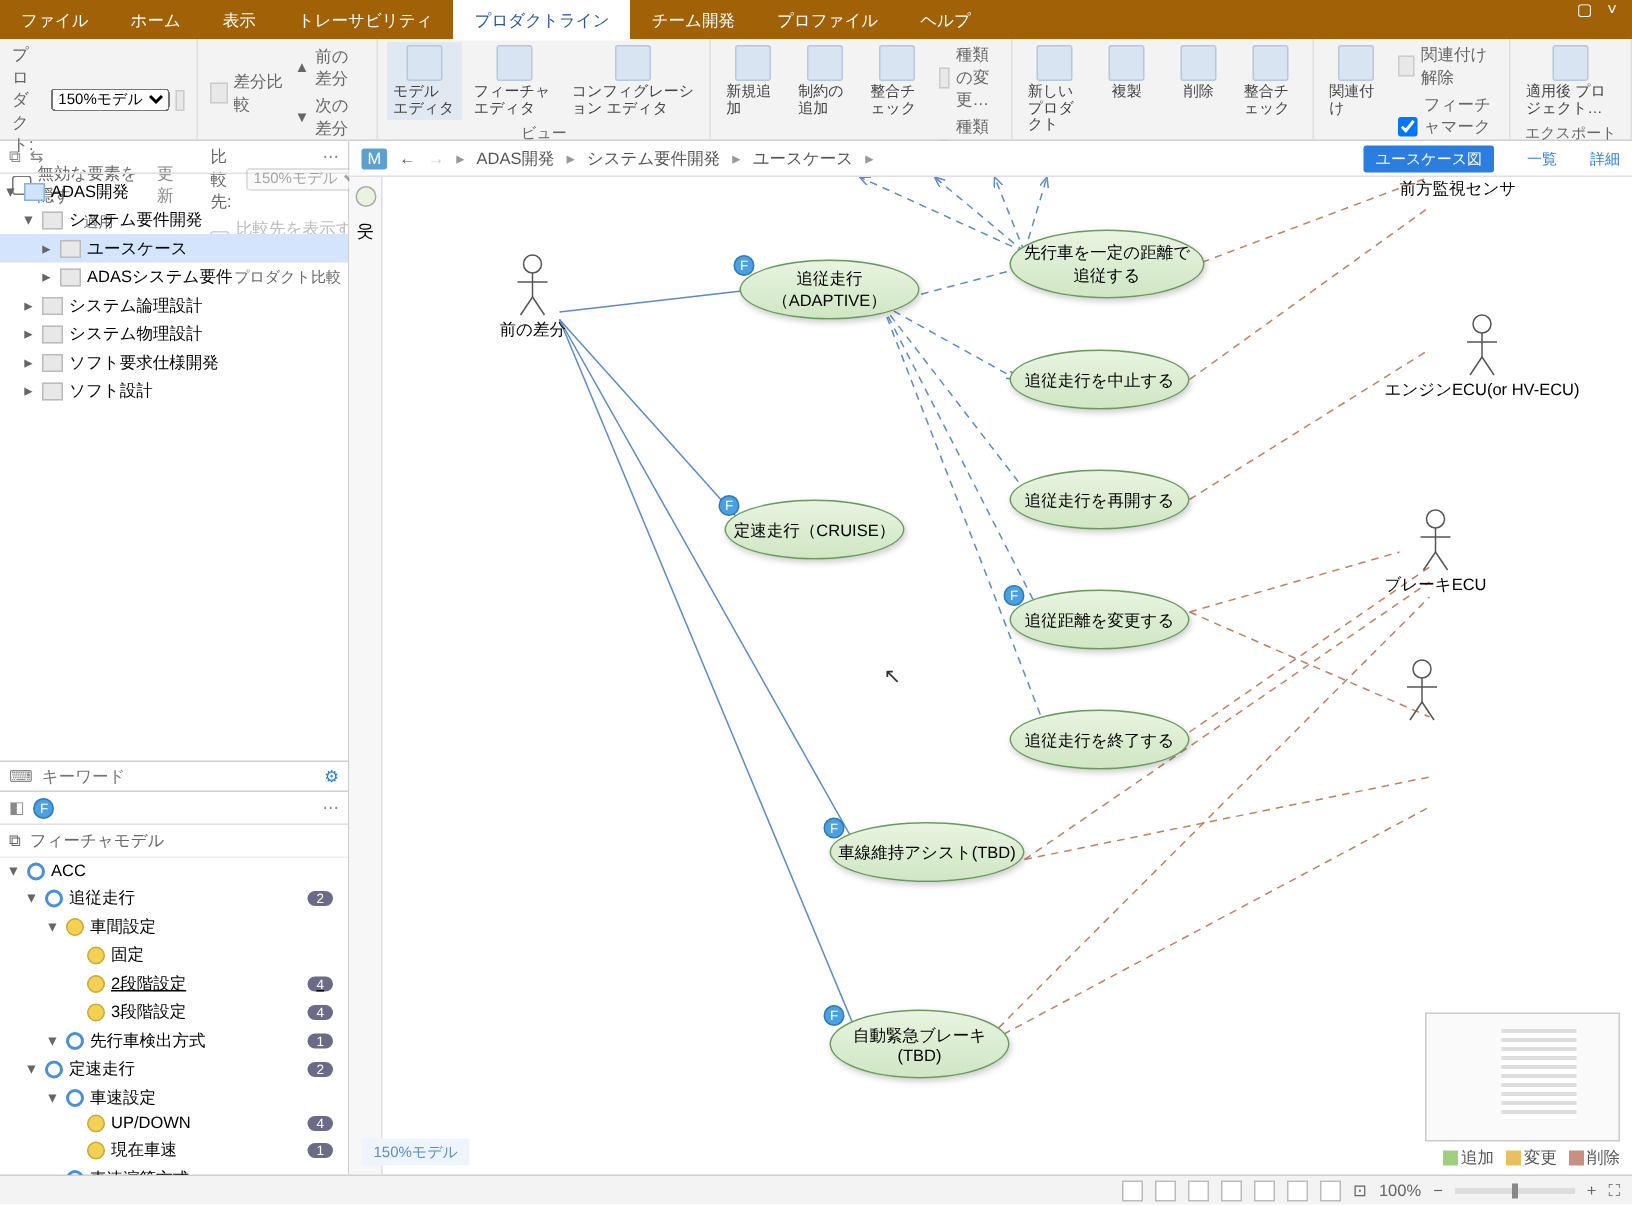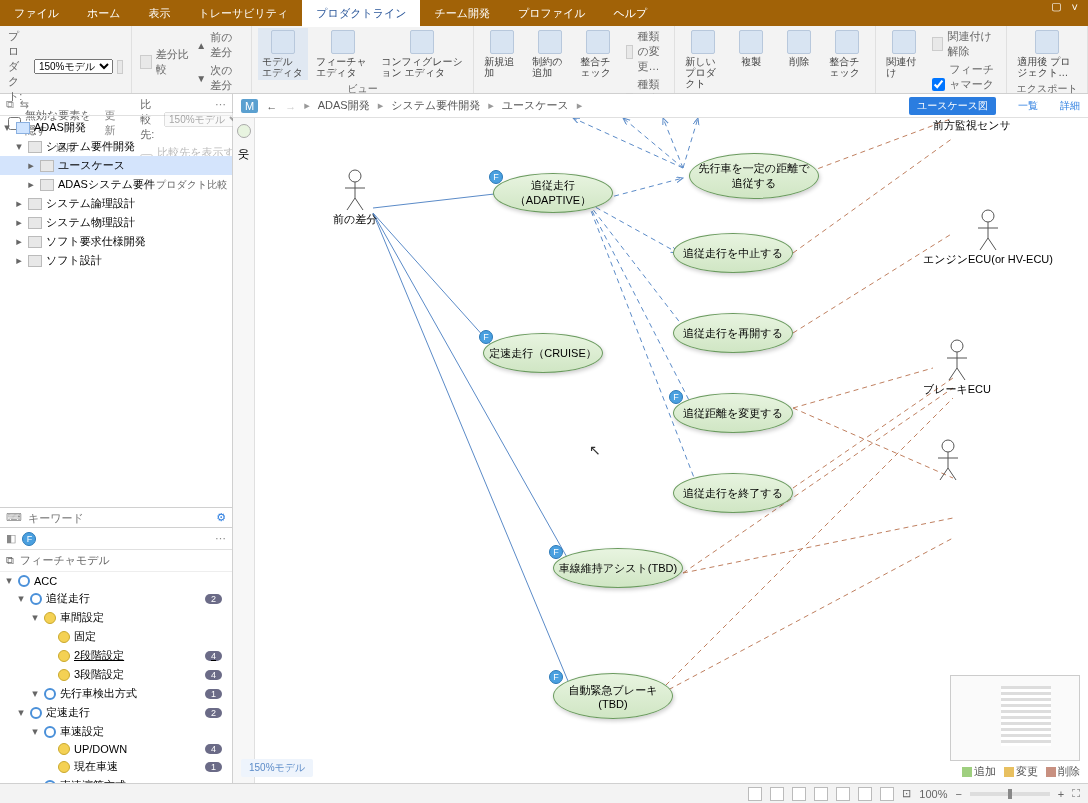--- a/index.html
+++ b/index.html
@@ -472,21 +472,21 @@
       <div class="usecase" style="left:320px;top:430px;width:130px;height:40px">
           <span>車線維持アシスト(TBD)</span>
         </div>
       <div class="fpin" style="left:316px;top:427px">F</div>
       <div class="usecase" style="left:320px;top:555px;width:120px;height:46px">
           <span style="white-space:pre-line">自動緊急ブレーキ
 (TBD)</span>
         </div>
       <div class="fpin" style="left:316px;top:552px">F</div>
 
-      <div class="usecase" style="left:456px;top:35px;width:130px;height:46px">
+      <div class="usecase" style="left:440px;top:35px;width:130px;height:46px">
           <span>先行車を一定の距離で追従する</span>
         </div>
       <div class="usecase" style="left:440px;top:115px;width:120px;height:40px">
           <span>追従走行を中止する</span>
         </div>
       <div class="usecase" style="left:440px;top:195px;width:120px;height:40px">
           <span>追従走行を再開する</span>
         </div>
       <div class="usecase" style="left:440px;top:275px;width:120px;height:40px">
           <span>追従距離を変更する</span>

